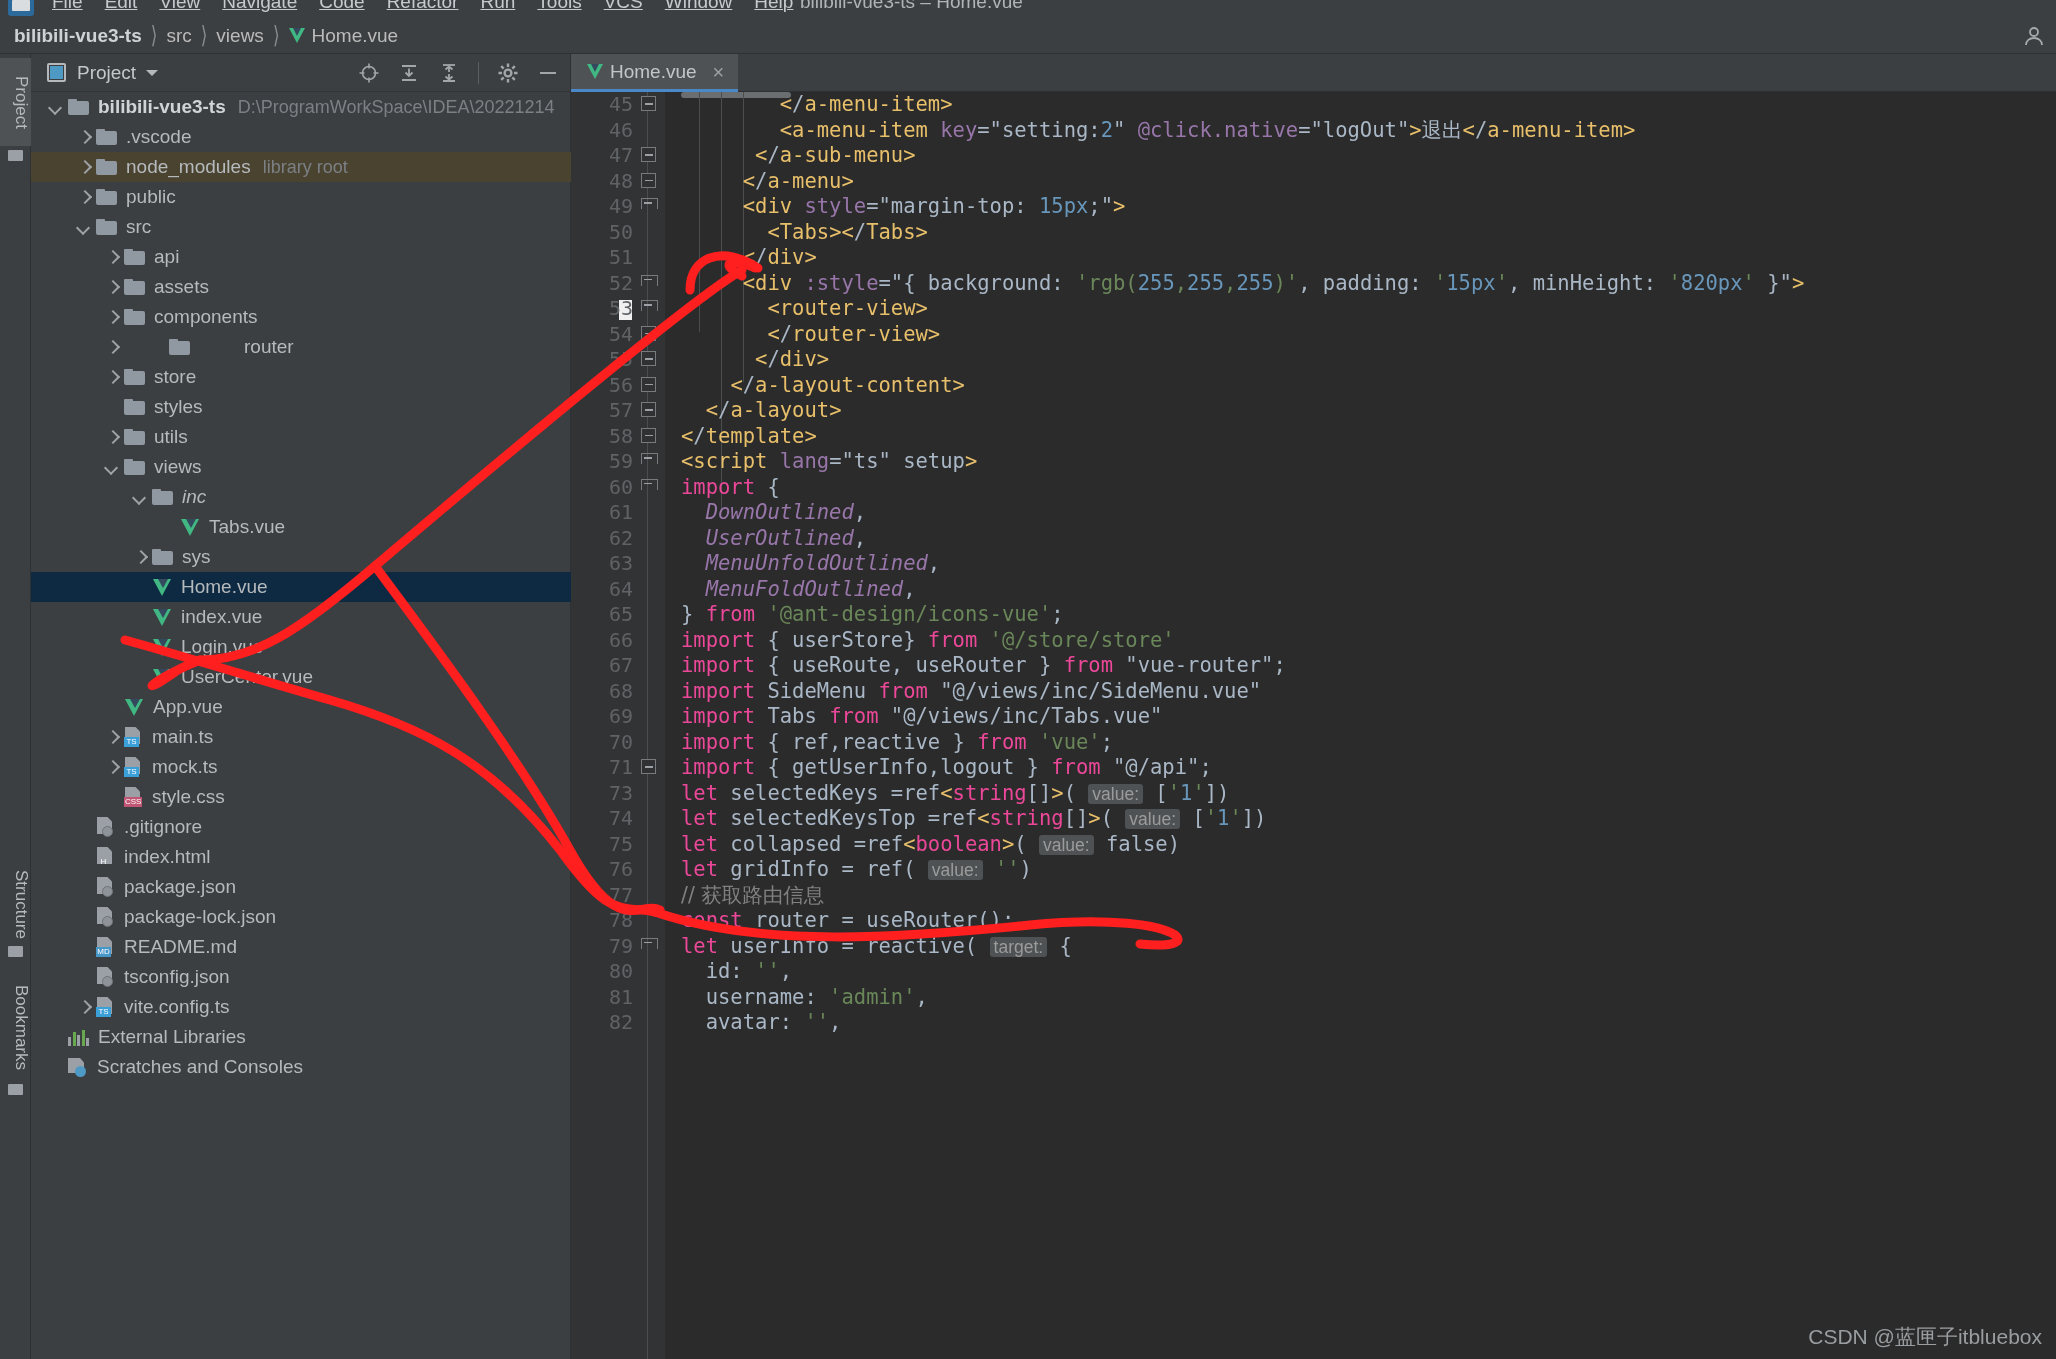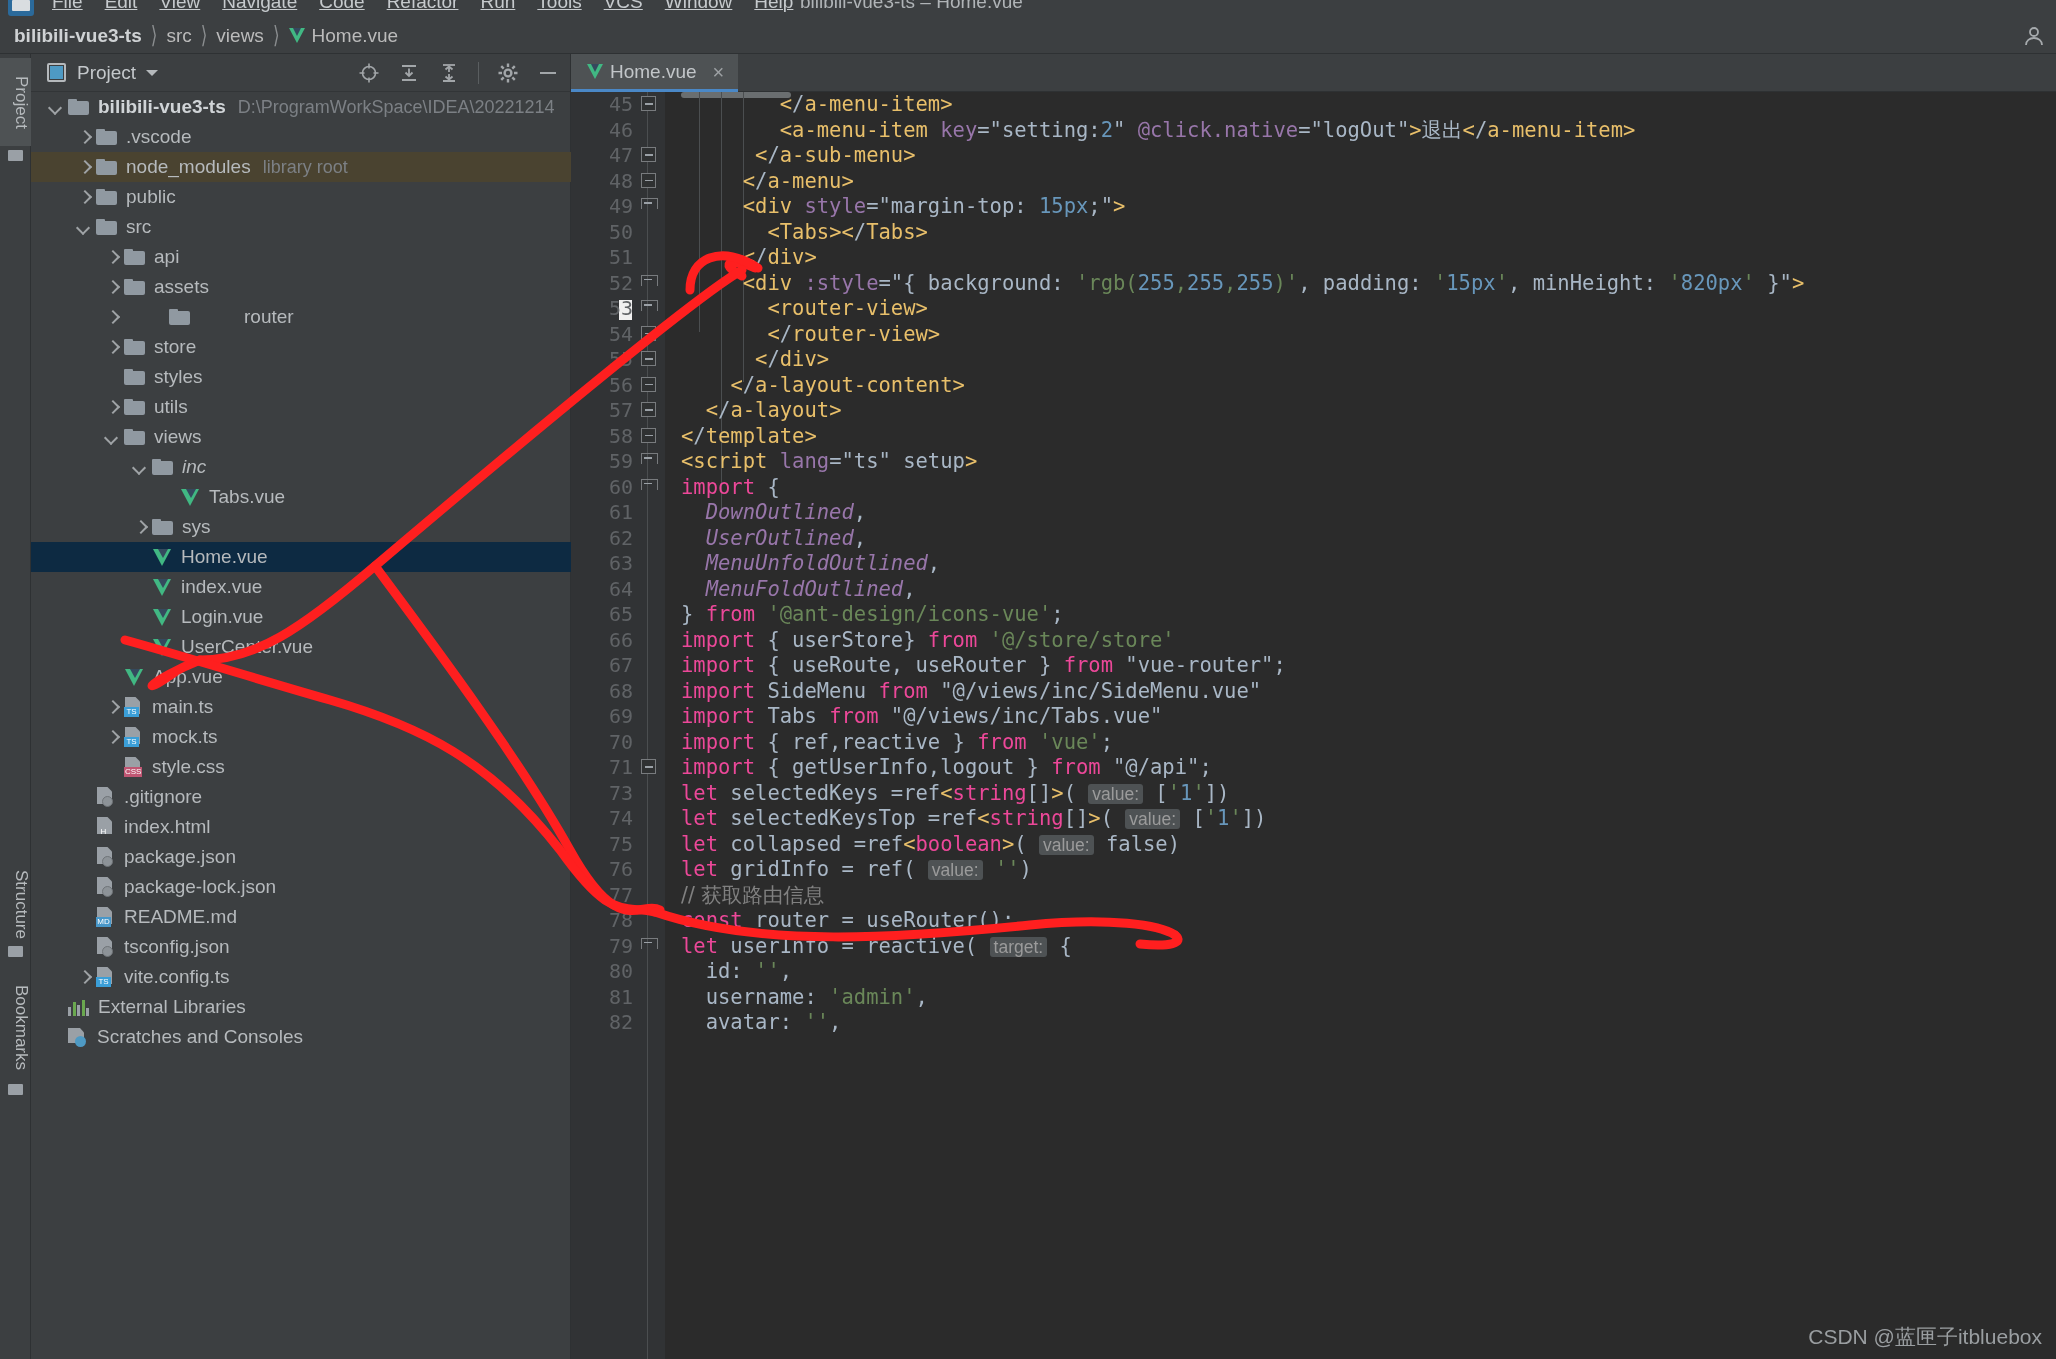--- a/index.html
+++ b/index.html
@@ -400,20 +400,25 @@
         </div>
         <div class="row" style="padding-left: 74px;">
           <span class="arrow right"></span>
           <span class="folder"></span>
           <span class="lbl">api</span>
         </div>
         <div class="row" style="padding-left: 74px;">
           <span class="arrow right"></span>
           <span class="folder"></span>
           <span class="lbl">assets</span>
+        </div>
+        <div class="row" style="padding-left: 74px;">
+          <span class="arrow right"></span>
+          <span class="folder"></span>
+          <span class="lbl">components</span>
         </div>
         <div class="row" style="padding-left: 74px; gap: 45px;">
           <span class="arrow right"></span>
           <span class="folder"></span>
           <span class="lbl">router</span>
         </div>
         <div class="row" style="padding-left: 74px;">
           <span class="arrow right"></span>
           <span class="folder"></span>
           <span class="lbl">store</span>

